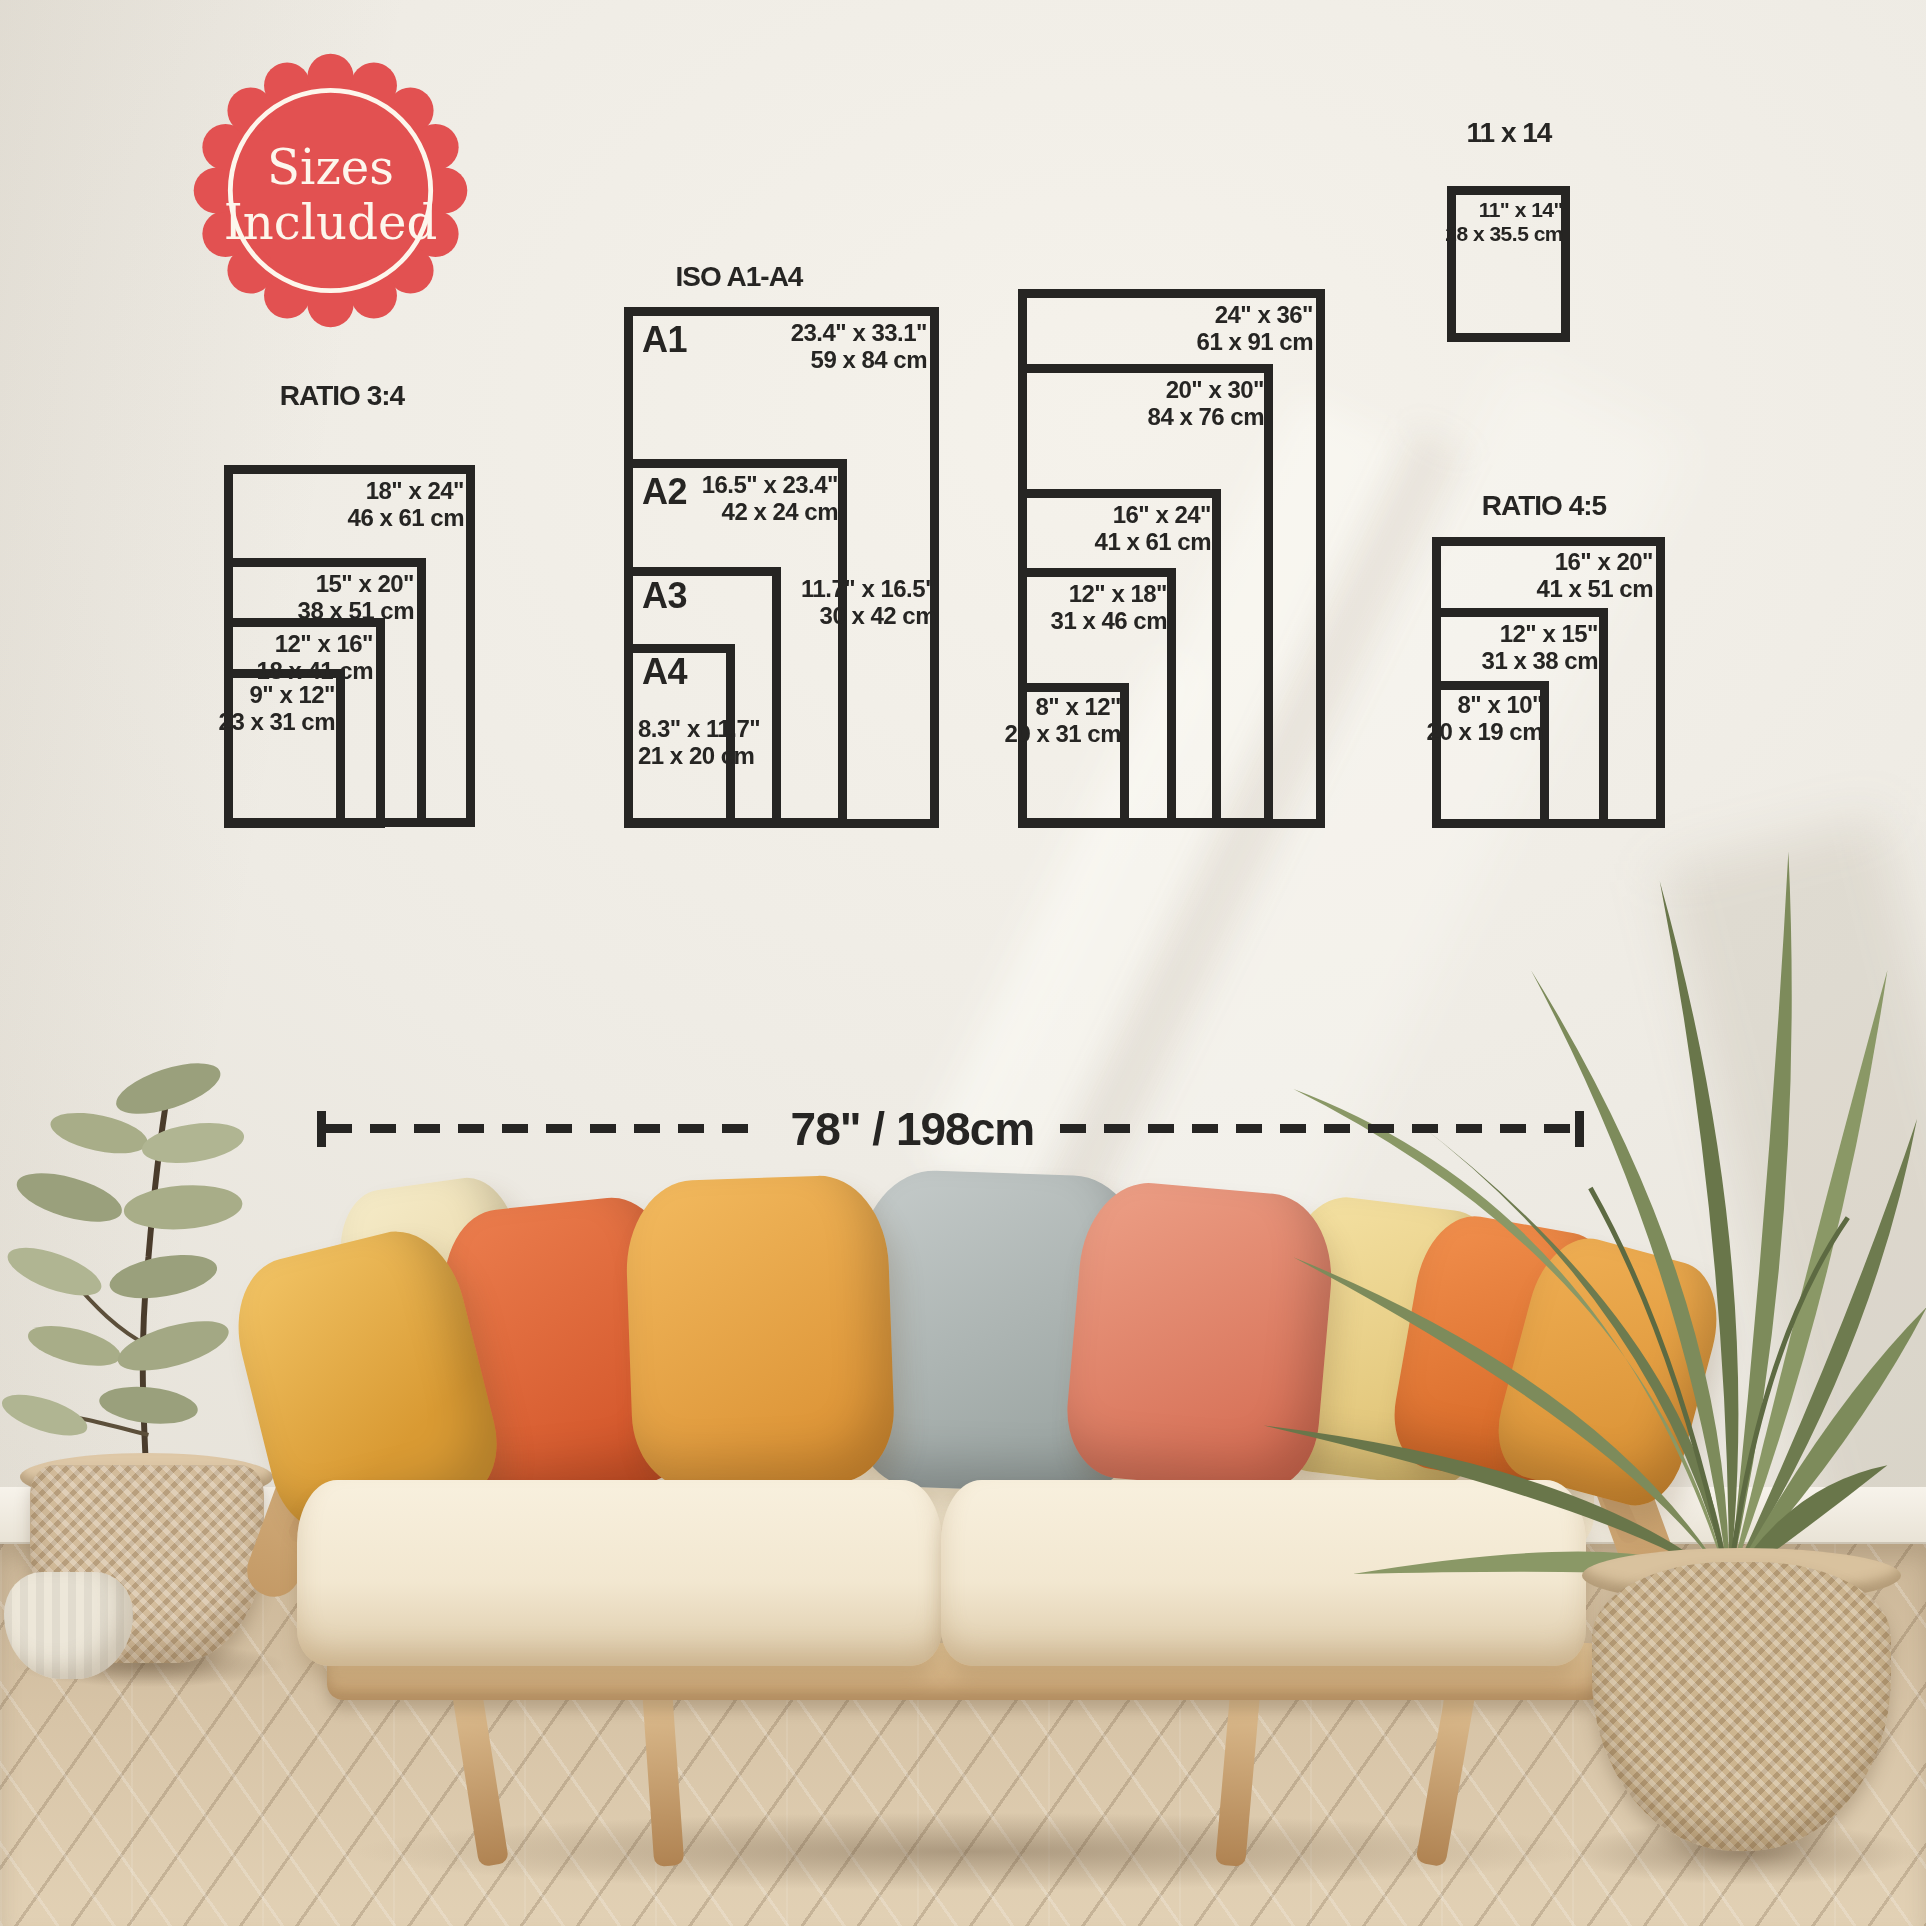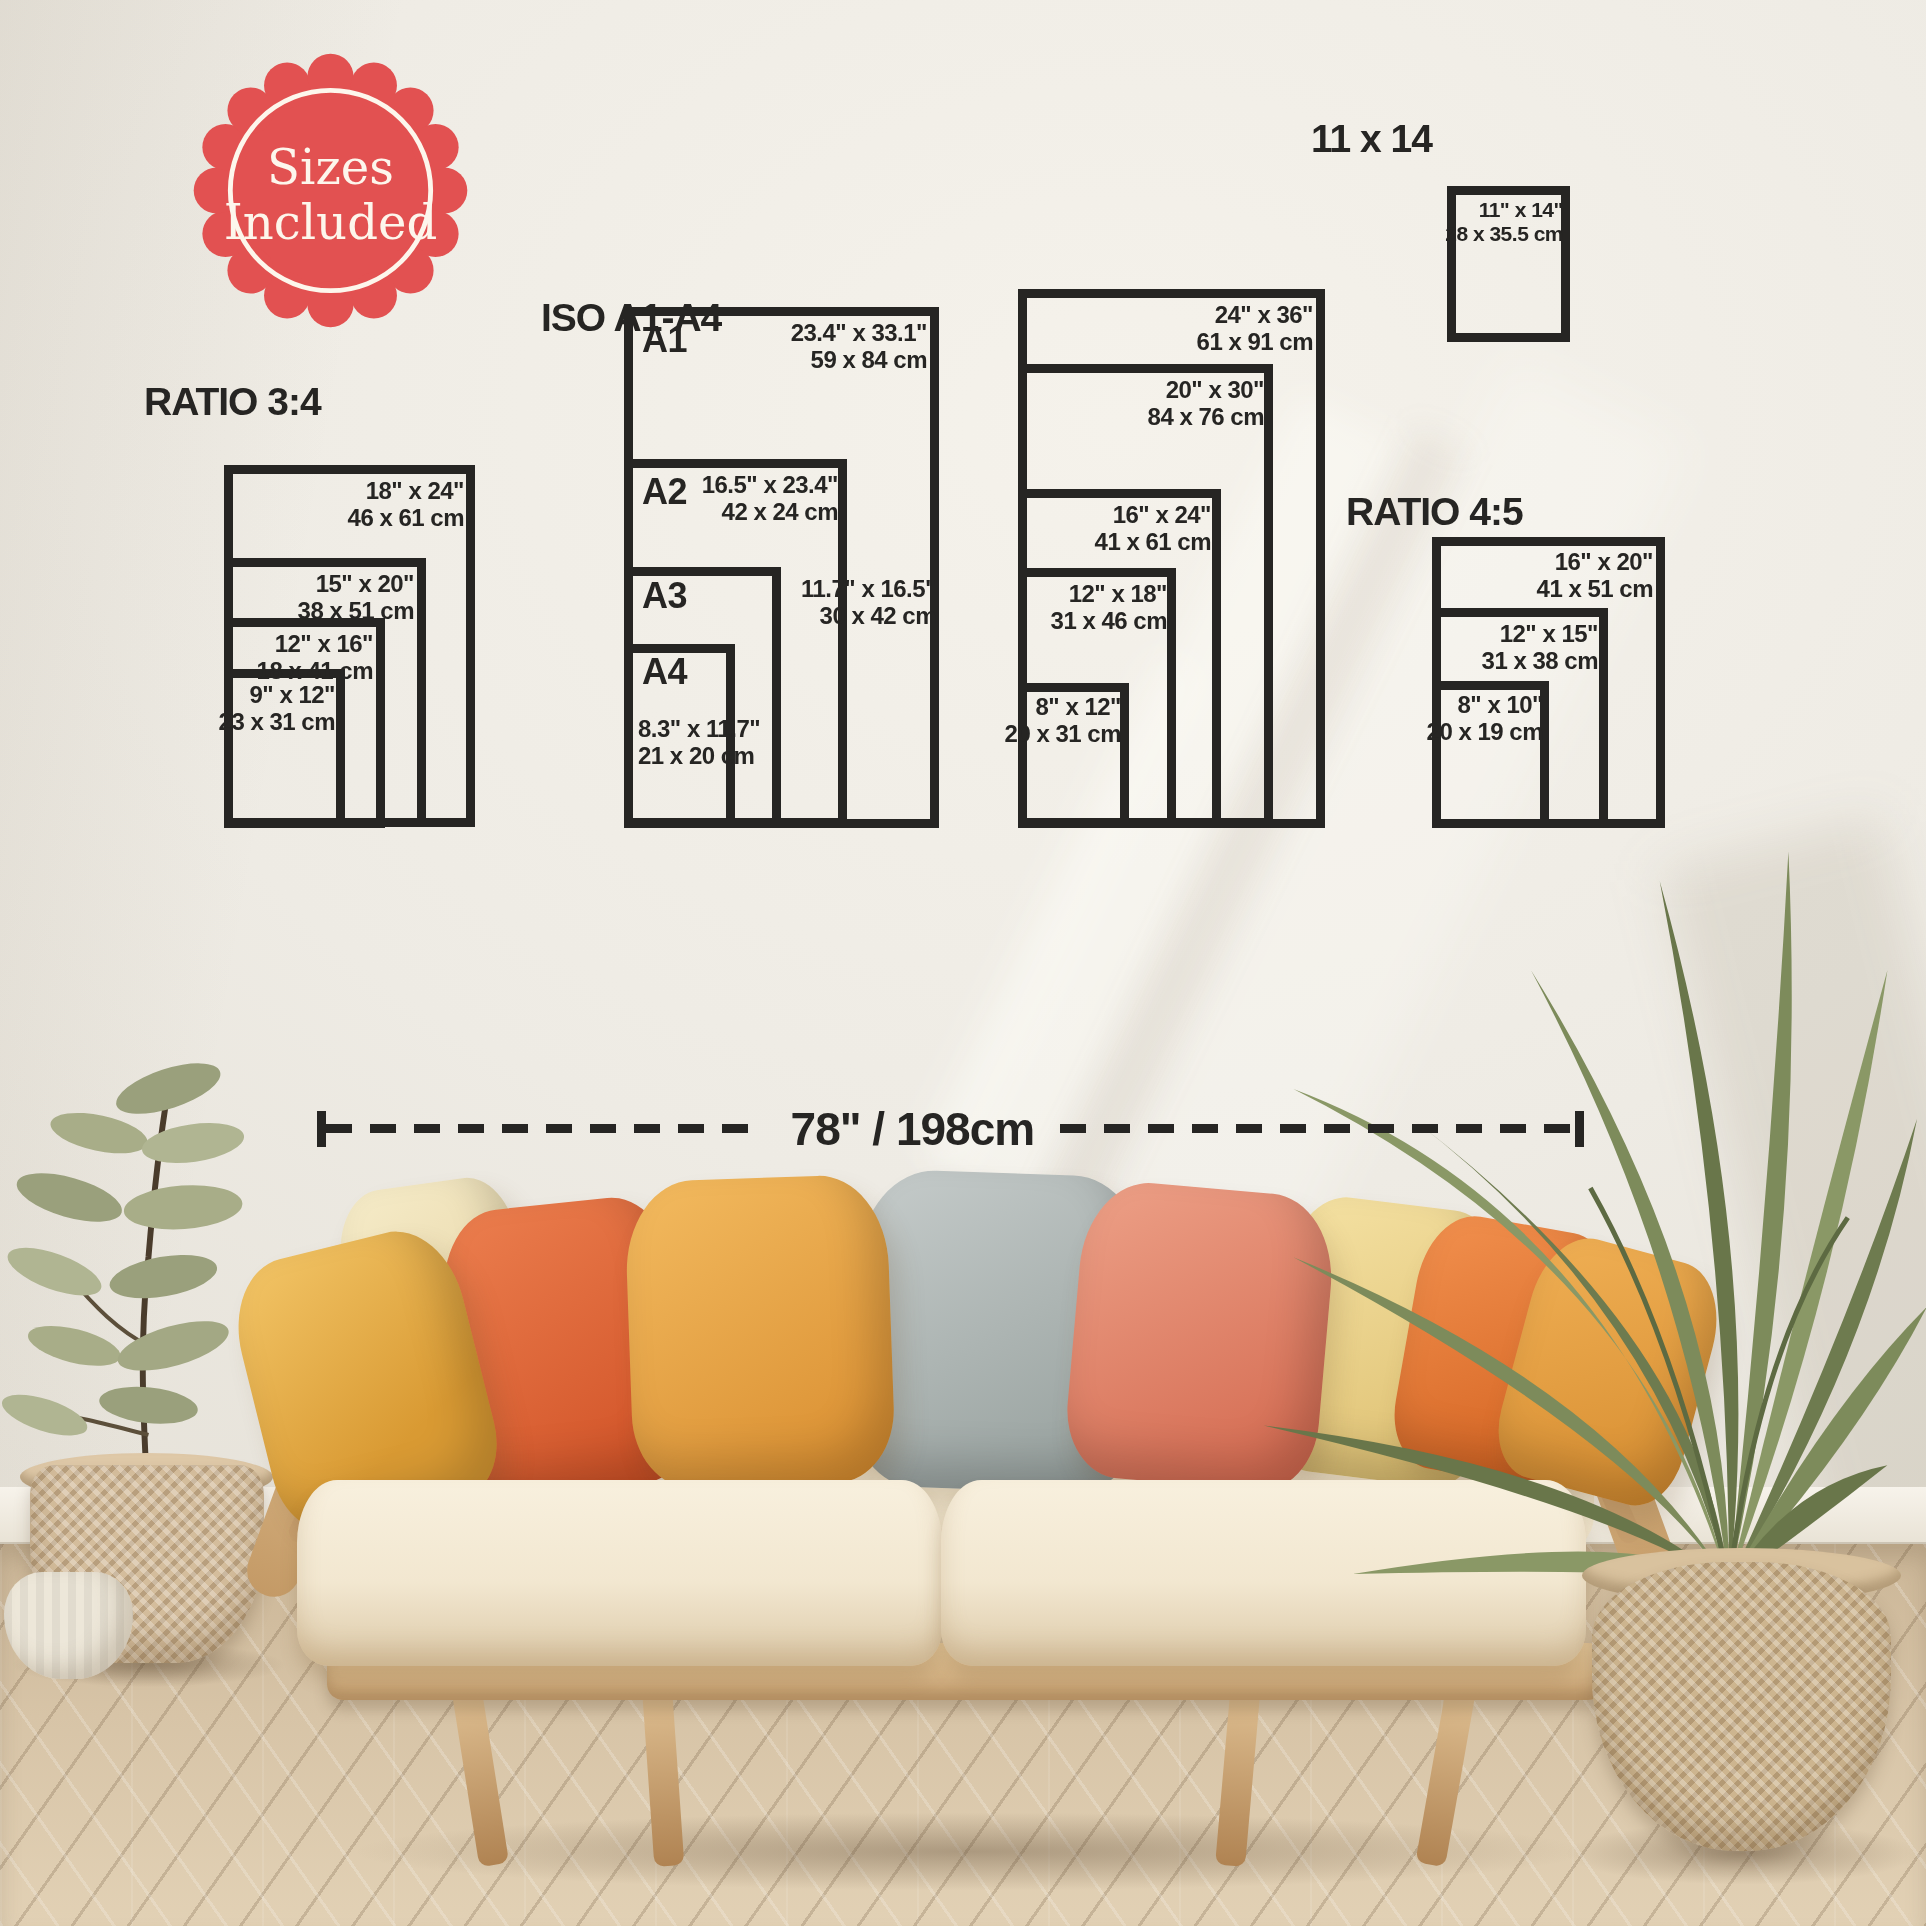--- a/index.html
+++ b/index.html
@@ -58,21 +58,21 @@
   .basket.left{left:30px;top:1465px;width:234px;height:198px;z-index:6;border-radius:24px 24px 89px 89px / 30px 30px 119px 119px;}
   .rim.left{position:absolute;left:20px;top:1453px;width:253px;height:48px;z-index:6;border-radius:50%;background:#dfc9a8;box-shadow:inset 0 -8px 10px rgba(110,82,50,.35);}
   .pot-white{position:absolute;left:4px;top:1572px;width:129px;height:107px;z-index:6;background:#ede7d9;
     background-image:repeating-linear-gradient(90deg, rgba(0,0,0,.05) 0 8px, rgba(0,0,0,0) 8px 16px);
     border-radius:30% 30% 45% 45% / 40% 40% 62% 62%;box-shadow:inset -14px -12px 22px rgba(120,100,70,.25);}
   .basket.right{left:1592px;top:1562px;width:299px;height:289px;z-index:18;border-radius:45% 45% 48% 48% / 26% 26% 60% 60%;background-color:#cdb58f;}
   .rim.right{position:absolute;left:1582px;top:1548px;width:319px;height:55px;z-index:18;border-radius:50%;background:#d9c29e;box-shadow:inset 0 -10px 12px rgba(110,82,50,.35);}
 
   
   .diagram{position:absolute;inset:0;z-index:25;color:#262523;}
-  .gtitle{position:absolute;width:396px;text-align:left;font-weight:700;font-size:39px;letter-spacing:-1px;}
+  .gtitle{position:absolute;width:396px;text-align:center;font-weight:700;font-size:28px;letter-spacing:-1px;}
   .frame{position:absolute;border:9px solid #262523;}
   .lbl{position:absolute;font-weight:700;font-size:24px;line-height:1.14;letter-spacing:-0.5px;text-align:right;white-space:nowrap;}
   .lbl span{display:block;}
   .lbl.alignleft{text-align:left;}
   .alabel{position:absolute;font-weight:700;font-size:36px;letter-spacing:-0.5px;}
 
   
   .measure{position:absolute;left:317px;top:1097px;width:1267px;height:63px;z-index:25;display:flex;align-items:center;}
   .measure .tick{width:9px;height:36px;background:#262523;}
   .measure .dash{height:9px;background:repeating-linear-gradient(90deg,#262523 0 26px, rgba(0,0,0,0) 26px 44px);}
@@ -187,21 +187,21 @@
       </div>
     <div class="lbl" style="right:1554px;top:630px;">
         <span>12" x 16"</span>
         <span>18 x 41 cm</span>
       </div>
     <div class="lbl" style="right:1592px;top:681px;">
         <span>9" x 12"</span>
         <span>23 x 31 cm</span>
       </div>
 
-    <div class="gtitle" style="left:541px;top:261px;margin-top:35px;">ISO A1-A4</div>
+    <div class="gtitle" style="left:541px;top:261px;">ISO A1-A4</div>
     <div class="frame" style="left:624px;top:307px;width:315px;height:521px;"></div>
     <div class="frame" style="left:624px;top:459px;width:223px;height:368px;"></div>
     <div class="frame" style="left:624px;top:567px;width:157px;height:260px;"></div>
     <div class="frame" style="left:624px;top:644px;width:111px;height:184px;"></div>
     <div class="alabel" style="left:642px;top:319px;">A1</div>
     <div class="alabel" style="left:642px;top:471px;">A2</div>
     <div class="alabel" style="left:642px;top:575px;">A3</div>
     <div class="alabel" style="left:642px;top:651px;">A4</div>
     <div class="lbl" style="right:1000px;top:319px;">
         <span>23.4" x 33.1"</span>

